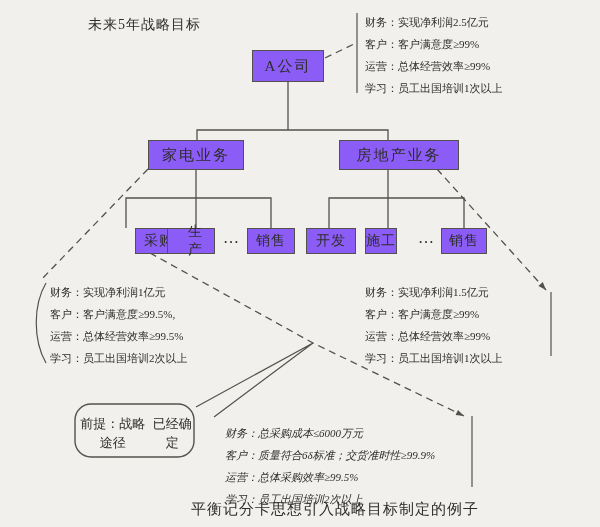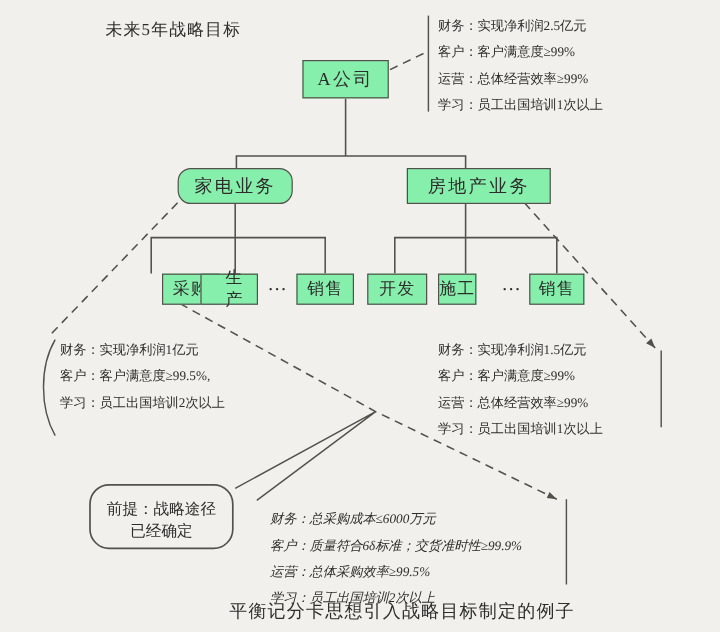--- a/index.html
+++ b/index.html
@@ -5,31 +5,31 @@
   html,body{margin:0;padding:0;}
   body{
     width:600px;height:527px;position:relative;overflow:hidden;
     background:#f1f0ec;
     color:#2e2d2b;
     font-family:"Liberation Serif","DejaVu Serif",serif;
   }
   .lines-svg{position:absolute;left:0;top:0;pointer-events:none;}
   .note{position:absolute;left:88px;top:16px;font-size:14px;letter-spacing:1px;}
   .box{
-    position:absolute;border:1.5px solid #53514c;background:#86efac;
+    position:absolute;border:1.5px solid #53514c;background:#8b5cf6;
     display:flex;align-items:center;justify-content:center;
     font-size:15px;letter-spacing:2px;box-sizing:border-box;
   }
   .box.small{font-size:14px;letter-spacing:1px;}
   .ellipsis{position:absolute;font-size:16px;letter-spacing:1px;}
   .goals{position:absolute;font-size:11px;line-height:22px;white-space:nowrap;}
   .goals .gline{height:22px;}
   .callout-text{
     position:absolute;left:75px;top:409px;width:119px;height:48px;
-    display:flex;flex-direction:column;align-items:center;justify-content:center;
+    display:flex;flex-direction:row;align-items:center;justify-content:center;
     font-size:13px;line-height:19px;text-align:center;
   }
   .caption{position:absolute;left:150px;top:500px;width:370px;text-align:center;
     font-size:15px;letter-spacing:1px;}
 </style>
 </head>
 <body>
 
 <svg class="lines-svg" width="600" height="527" viewBox="0 0 600 527">
 
@@ -49,21 +49,21 @@
   <path d="M551,292 L551,356" fill="none" stroke="#53514c" stroke-width="1.2"></path>
   <path d="M472,416 L472,487" fill="none" stroke="#53514c" stroke-width="1.2"></path>
 
   <path d="M196,407 L313,343 M214,417 L313,343" fill="none" stroke="#53514c" stroke-width="1.2"></path>
   <rect x="75" y="404" width="119" height="53" rx="16" ry="16" fill="#f1f0ec" stroke="#53514c" stroke-width="1.4"></rect>
 </svg>
 
 <div class="note">未来5年战略目标</div>
 
 <div class="box" style="left:252px;top:50px;width:72px;height:32px;">A公司</div>
-<div class="box" style="left:148px;top:140px;width:96px;height:30px;border-radius:11px;">家电业务</div>
+<div class="box" style="left:148px;top:140px;width:96px;height:30px;">家电业务</div>
 <div class="box" style="left:339px;top:140px;width:120px;height:30px;">房地产业务</div>
 
 <div class="box small" style="left:102px;top:228px;width:48px;height:26px;margin-left:33px;">采购</div>
 <div class="box small" style="left:167px;top:228px;width:48px;height:26px;padding-left:20px;">生产</div>
 <span class="ellipsis" style="left:223px;top:229px;">…</span>
 <div class="box small" style="left:247px;top:228px;width:48px;height:26px;">销售</div>
 
 <div class="box small" style="left:306px;top:228px;width:50px;height:26px;">开发</div>
 <div class="box small" style="left:365px;top:228px;width:32px;height:26px;">施工</div>
 <span class="ellipsis" style="left:418px;top:229px;">…</span>
@@ -72,20 +72,21 @@
 <div class="goals" style="left:365px;top:11px;">
   <div class="gline">财务：实现净利润2.5亿元</div>
   <div class="gline">客户：客户满意度≥99%</div>
   <div class="gline">运营：总体经营效率≥99%</div>
   <div class="gline">学习：员工出国培训1次以上</div>
 </div>
 
 <div class="goals" style="left:50px;top:281px;">
   <div class="gline">财务：实现净利润1亿元</div>
   <div class="gline">客户：客户满意度≥99.5%,</div>
+  <div class="gline">运营：总体经营效率≥99.5%</div>
   <div class="gline">学习：员工出国培训2次以上</div>
 </div>
 
 <div class="goals" style="left:365px;top:281px;">
   <div class="gline">财务：实现净利润1.5亿元</div>
   <div class="gline">客户：客户满意度≥99%</div>
   <div class="gline">运营：总体经营效率≥99%</div>
   <div class="gline">学习：员工出国培训1次以上</div>
 </div>
 

